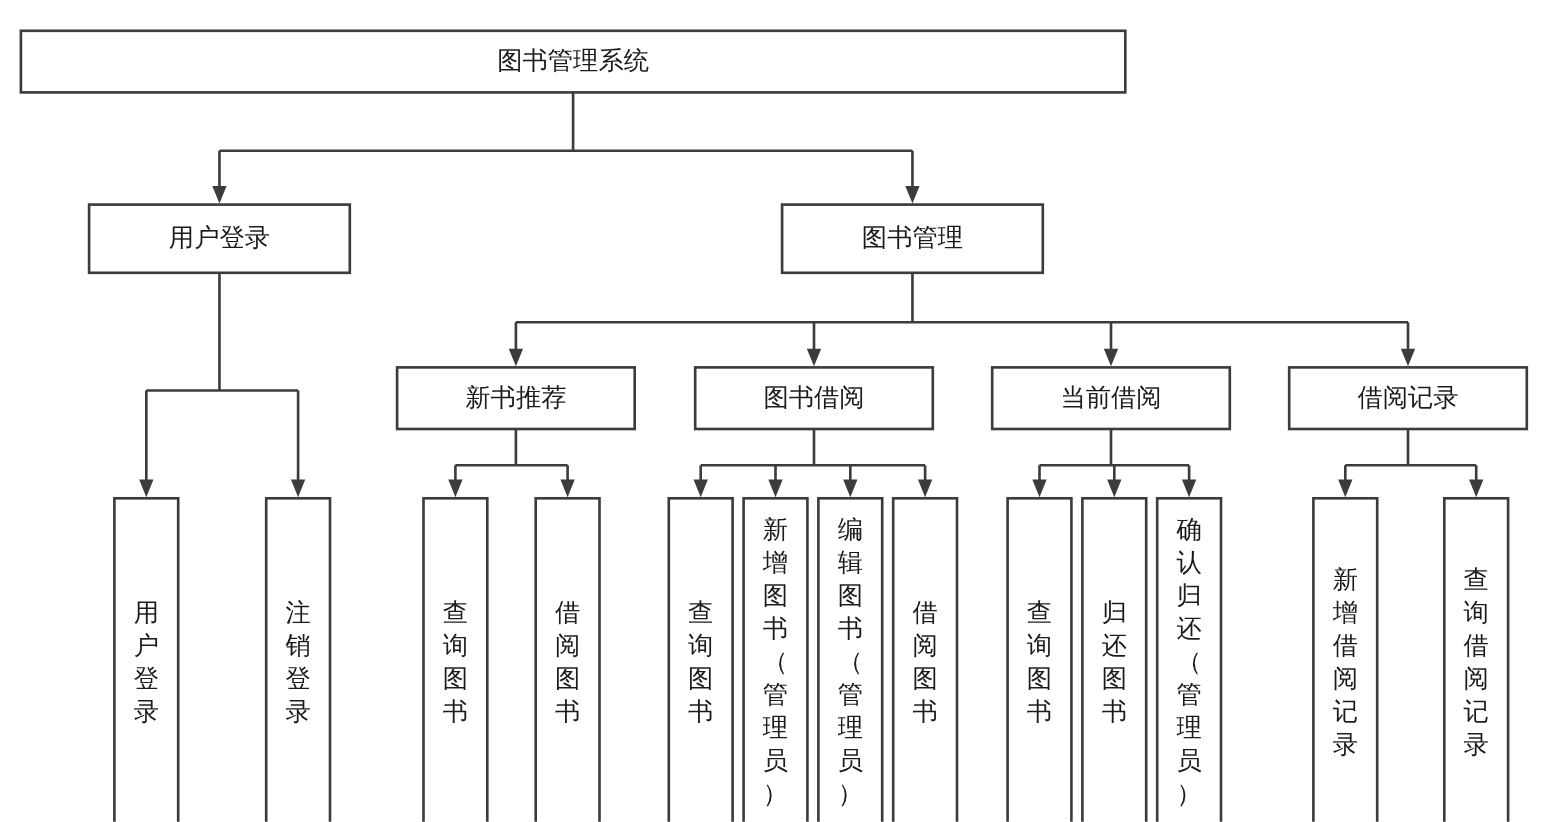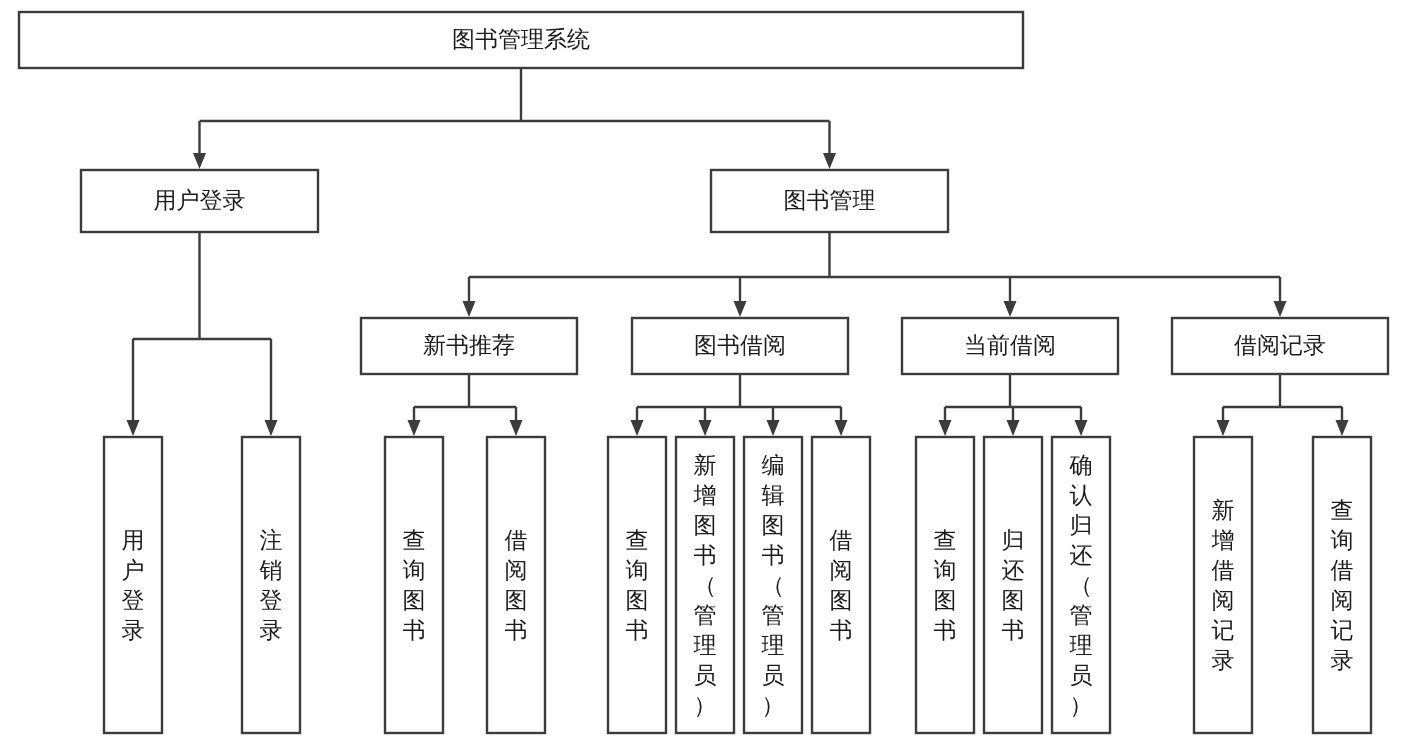--- a/index.html
+++ b/index.html
@@ -9,21 +9,21 @@
   }
   body {
     width: 1405px;
     height: 747px;
     font-family: "Liberation Sans", "DejaVu Sans", sans-serif;
     overflow: hidden;
     position: relative;
   }
   #diagram-root {
     position: absolute;
-    left: 0; top: 0;
+    left: 0; top: 16px;
     width: 1405px;
     height: 553px;
   }
   svg.diagram {
     display: block;
     width: 1405px;
     height: 747px;
   }
   .node-box {
     fill: #ffffff;

